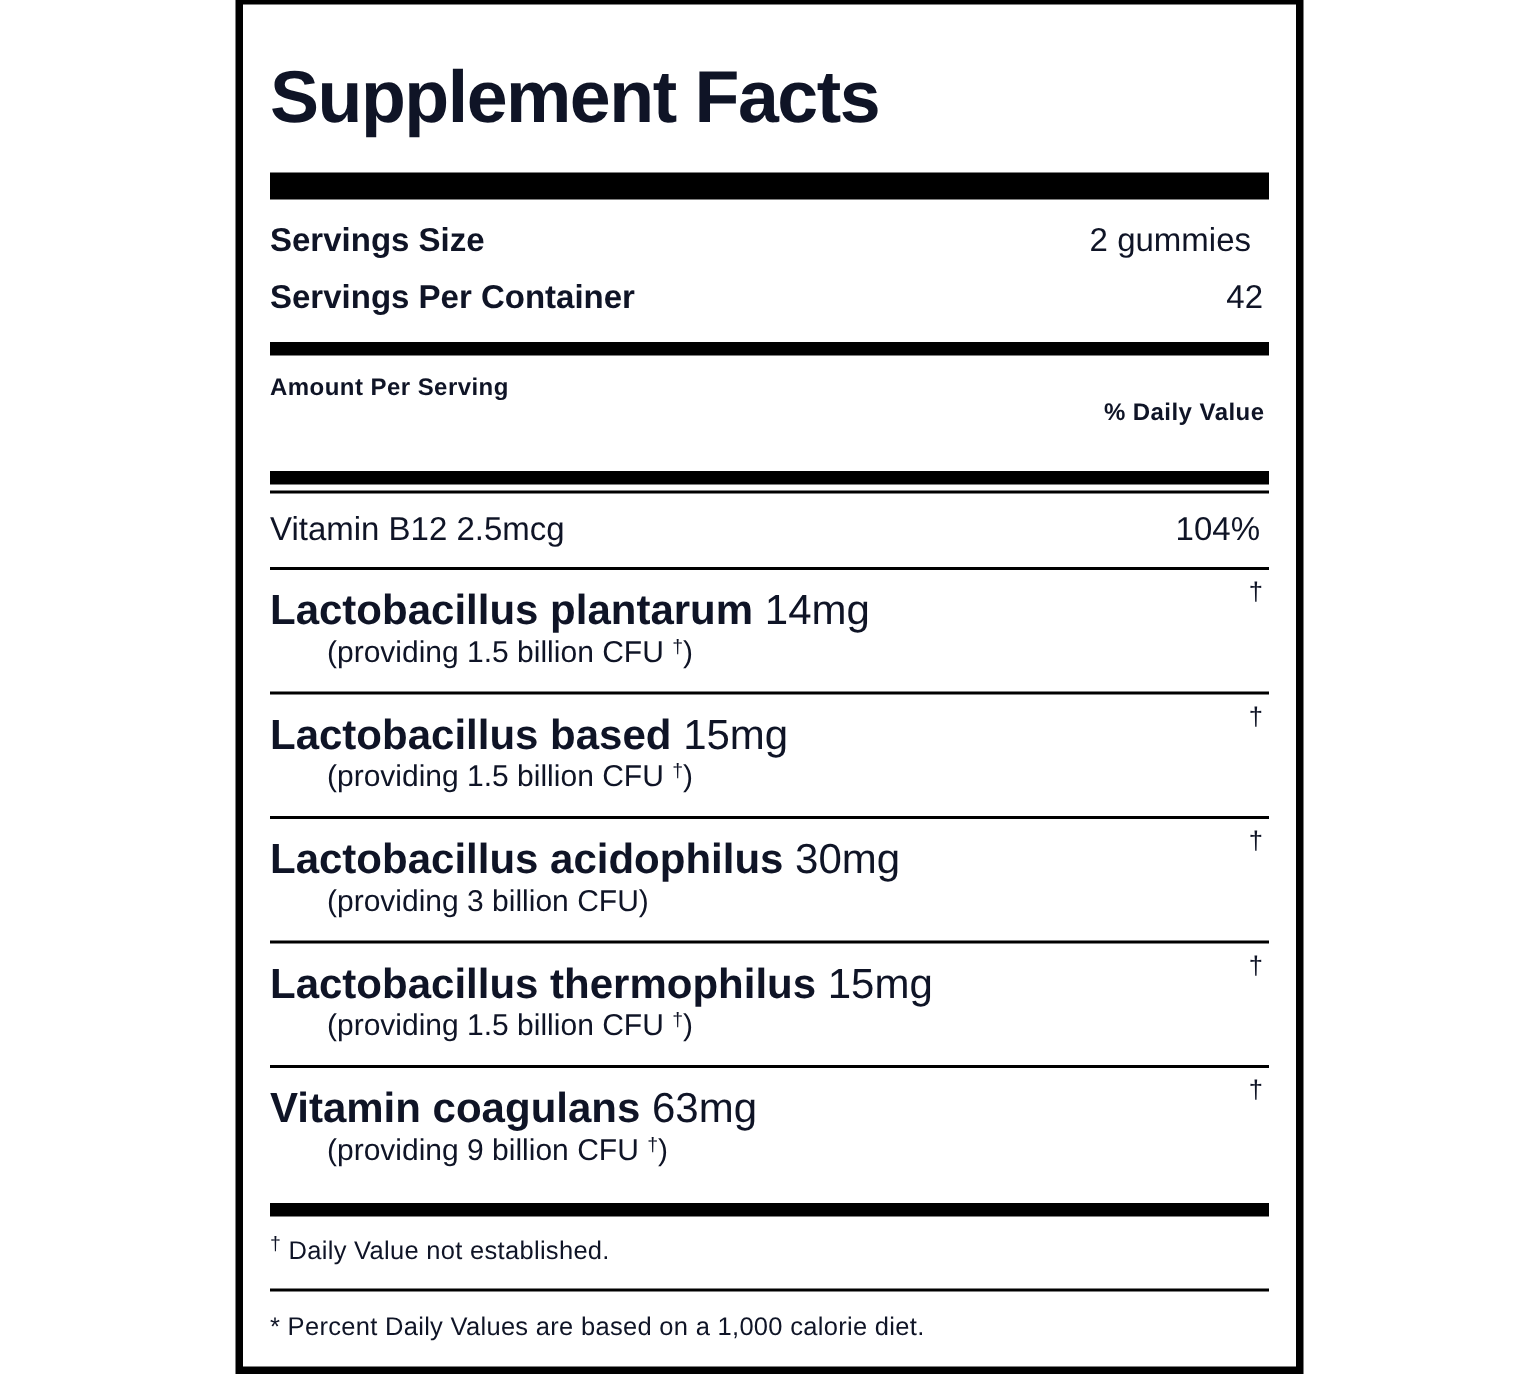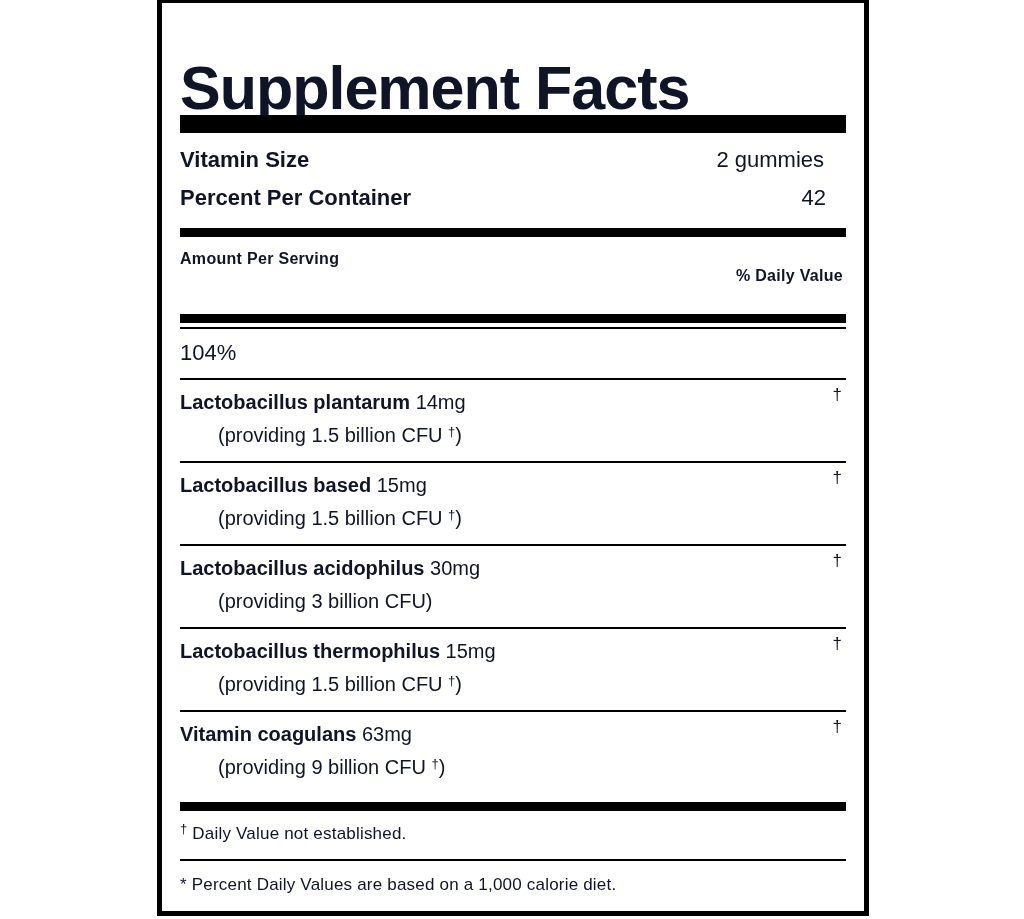--- a/index.html
+++ b/index.html
@@ -3,63 +3,64 @@
 <meta charset="utf-8">
 <style>
   html, body { margin: 0; padding: 0; background: #ffffff; }
   body { width: 1024px; height: 919px; position: relative; overflow: hidden;
          font-family: "Liberation Sans", "DejaVu Sans", sans-serif; color: #0f1426; }
   .label {
     position: absolute; left: 157px; top: -2px; width: 702px; height: 908px;
     border: 5px solid #000; background: #fff; box-sizing: content-box;
   }
   .inner { position: absolute; left: 18px; right: 18px; top: 0; }
-  .title { position: absolute; left: 0; top: 34px; font-size: 61px; font-weight: 700;
-           letter-spacing: -1px; white-space: nowrap; margin-top: 16px; }
+  .title { position: absolute; left: 0; top: 34px; font-size: 49px; font-weight: 700;
+           letter-spacing: -1px; white-space: nowrap; }
   .bar { position: absolute; left: 0; right: 0; background: #000; }
   .row2 { position: absolute; left: 0; right: 0; display: flex; justify-content: space-between;
           font-size: 22px; }
   .b { font-weight: 700; }
   .small-b { font-size: 16px; font-weight: 700; letter-spacing: 0.3px; }
   .ing { position: absolute; left: 0; right: 0; }
-  .ing .line1 { position: absolute; left: 0; right: 0; top: 0; font-size: 20px; white-space: nowrap; }
+  .ing .line1 { position: absolute; left: 0; right: 0; top: 0; font-size: 28px; white-space: nowrap; }
   .ing .line2 { position: absolute; left: 38px; top: 33px; font-size: 20px; white-space: nowrap; }
   .dagger-r { position: absolute; right: 4px; top: -6px; font-size: 17px; }
   sup.dg { font-size: 13px; vertical-align: 6px; line-height: 0; }
   .foot { position: absolute; left: 0; font-size: 17px; white-space: nowrap; letter-spacing: 0.2px; }
 </style>
 </head>
 <body>
 
 <div class="label">
   <div class="inner">
 
     <div class="title">Supplement Facts</div>
 
     <div class="bar" style="top:112px;height:18px;"></div>
 
     <div class="row2" style="top:144px;">
-      <span class="b">Vitamin Size</span>
-      <span style="margin-right:22px;">2 gummies</span>
+      <span class="b">Servings Size</span>
+      <span style="margin-right:12px;">2 gummies</span>
     </div>
     <div class="row2" style="top:182px;">
-      <span class="b">Percent Per Container</span>
-      <span style="margin-right:20px;">42</span>
+      <span class="b">Servings Per Container</span>
+      <span style="margin-right:4px;">42</span>
     </div>
 
     <div class="bar" style="top:225px;height:9px;"></div>
 
     <div class="small-b" style="position:absolute;left:0;top:247px;">Amount Per Serving</div>
     <div class="small-b" style="position:absolute;right:3px;top:264px;">% Daily Value</div>
 
     <div class="bar" style="top:311px;height:9px;"></div>
     <div class="bar" style="top:324px;height:2px;"></div>
 
     <div class="row2" style="top:337px;">
-      <span style="margin-right:22px;">104%</span>
+      <span>Vitamin B12 2.5mcg</span>
+      <span style="margin-right:6px;">104%</span>
     </div>
     <div class="bar" style="top:375px;height:2px;"></div>
 
     <div class="ing" style="top:388px;">
       <div class="line1"><span class="b">Lactobacillus plantarum</span> <span>14mg</span></div>
       <span class="dagger-r">†</span>
       <div class="line2"><span>(providing 1.5 billion CFU </span><sup class="dg">†</sup><span>)</span></div>
     </div>
     <div class="bar" style="top:458px;height:2px;"></div>
 

